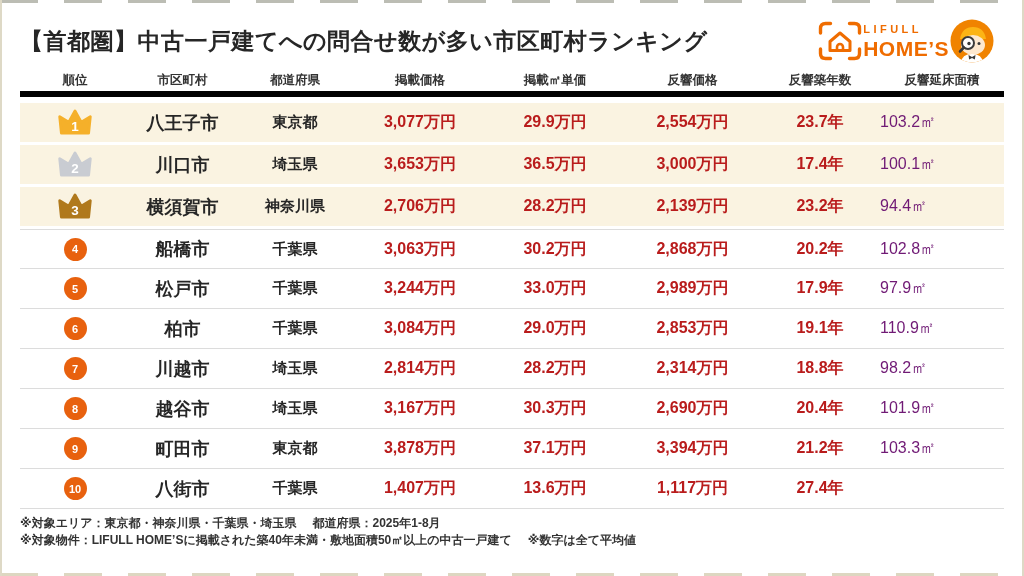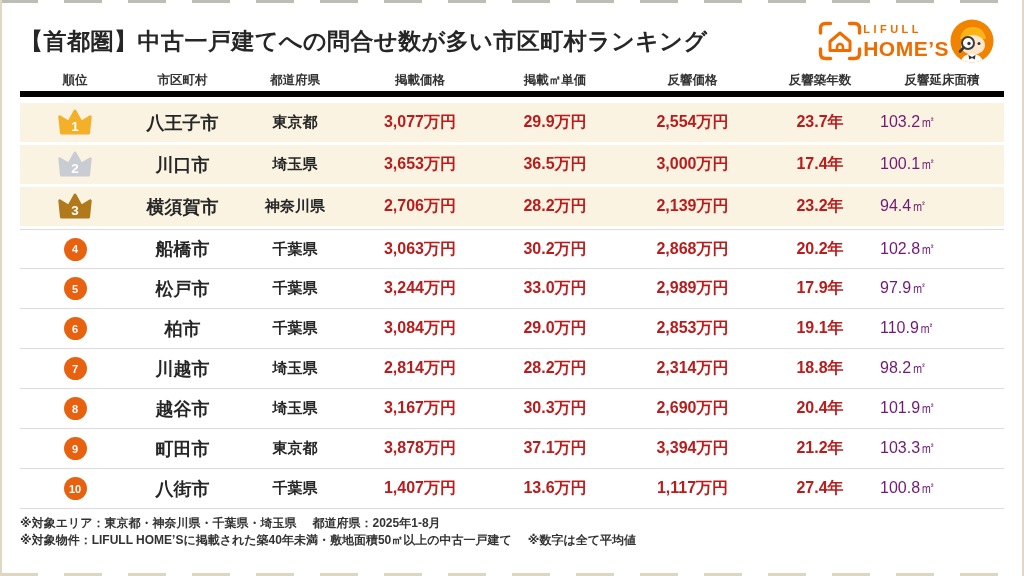--- a/index.html
+++ b/index.html
@@ -287,21 +287,20 @@
       <div class="badge">
             <span>10</span>
           </div>
     </div>
     <div class="c-city">八街市</div>
     <div class="c-pref">千葉県</div>
     <div class="c-num">1,407万円</div>
     <div class="c-num">13.6万円</div>
     <div class="c-num">1,117万円</div>
     <div class="c-num">27.4年</div>
-    <div class="c-area">100.8㎡</div>
   </div>
     </div>
 
   <div class="footer">
     <div class="fline">
       <span>※対象エリア：東京都・神奈川県・千葉県・埼玉県</span><span>都道府県：2025年1-8月</span>
     </div>
     <div class="fline">
       <span>※対象物件：LIFULL HOME’Sに掲載された築40年未満・敷地面積50㎡以上の中古一戸建て</span><span>※数字は全て平均値</span>
     </div>

